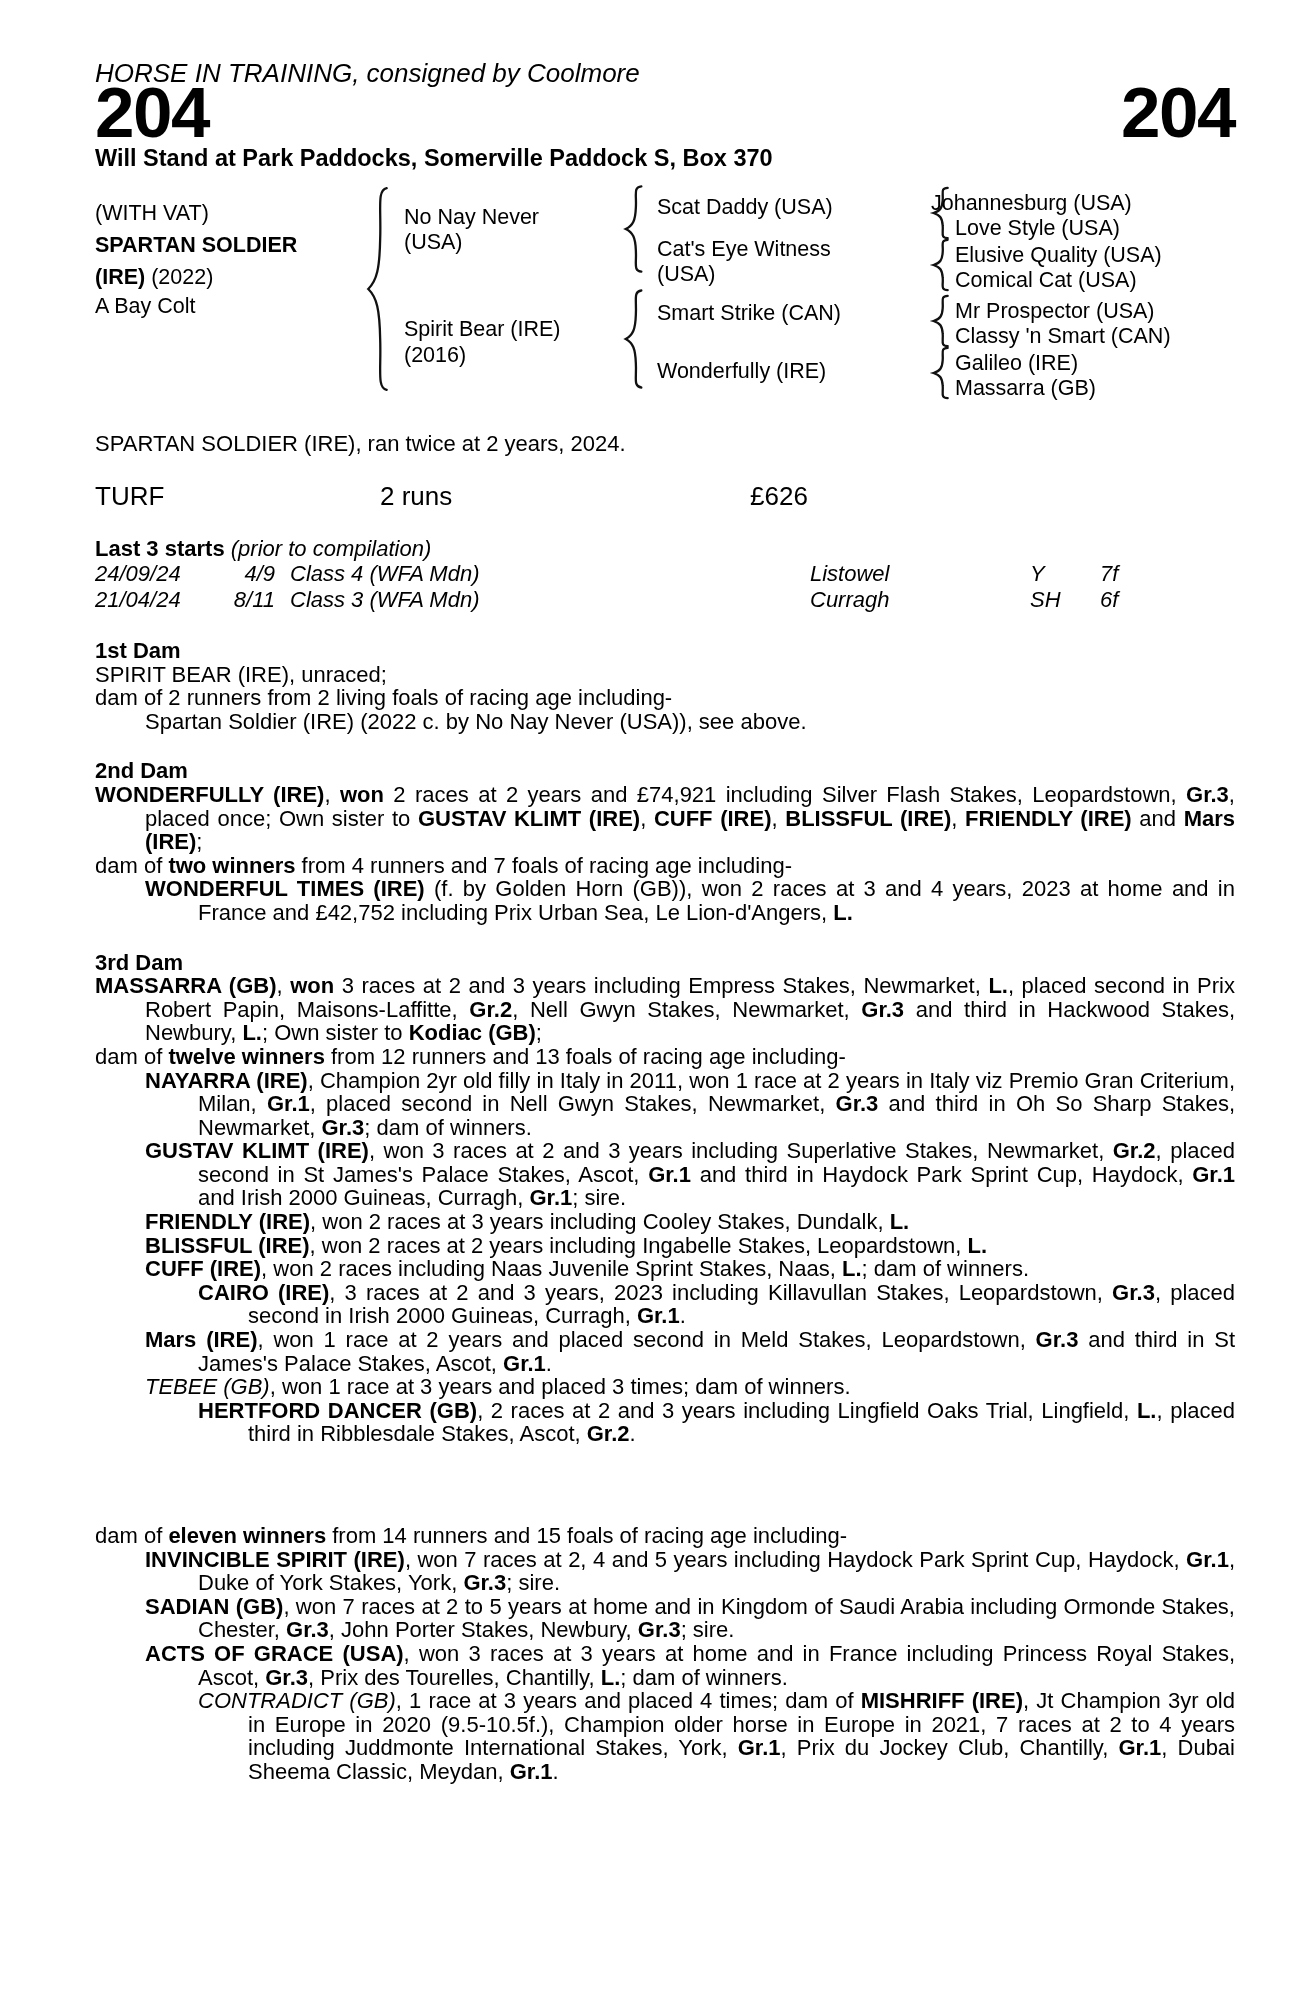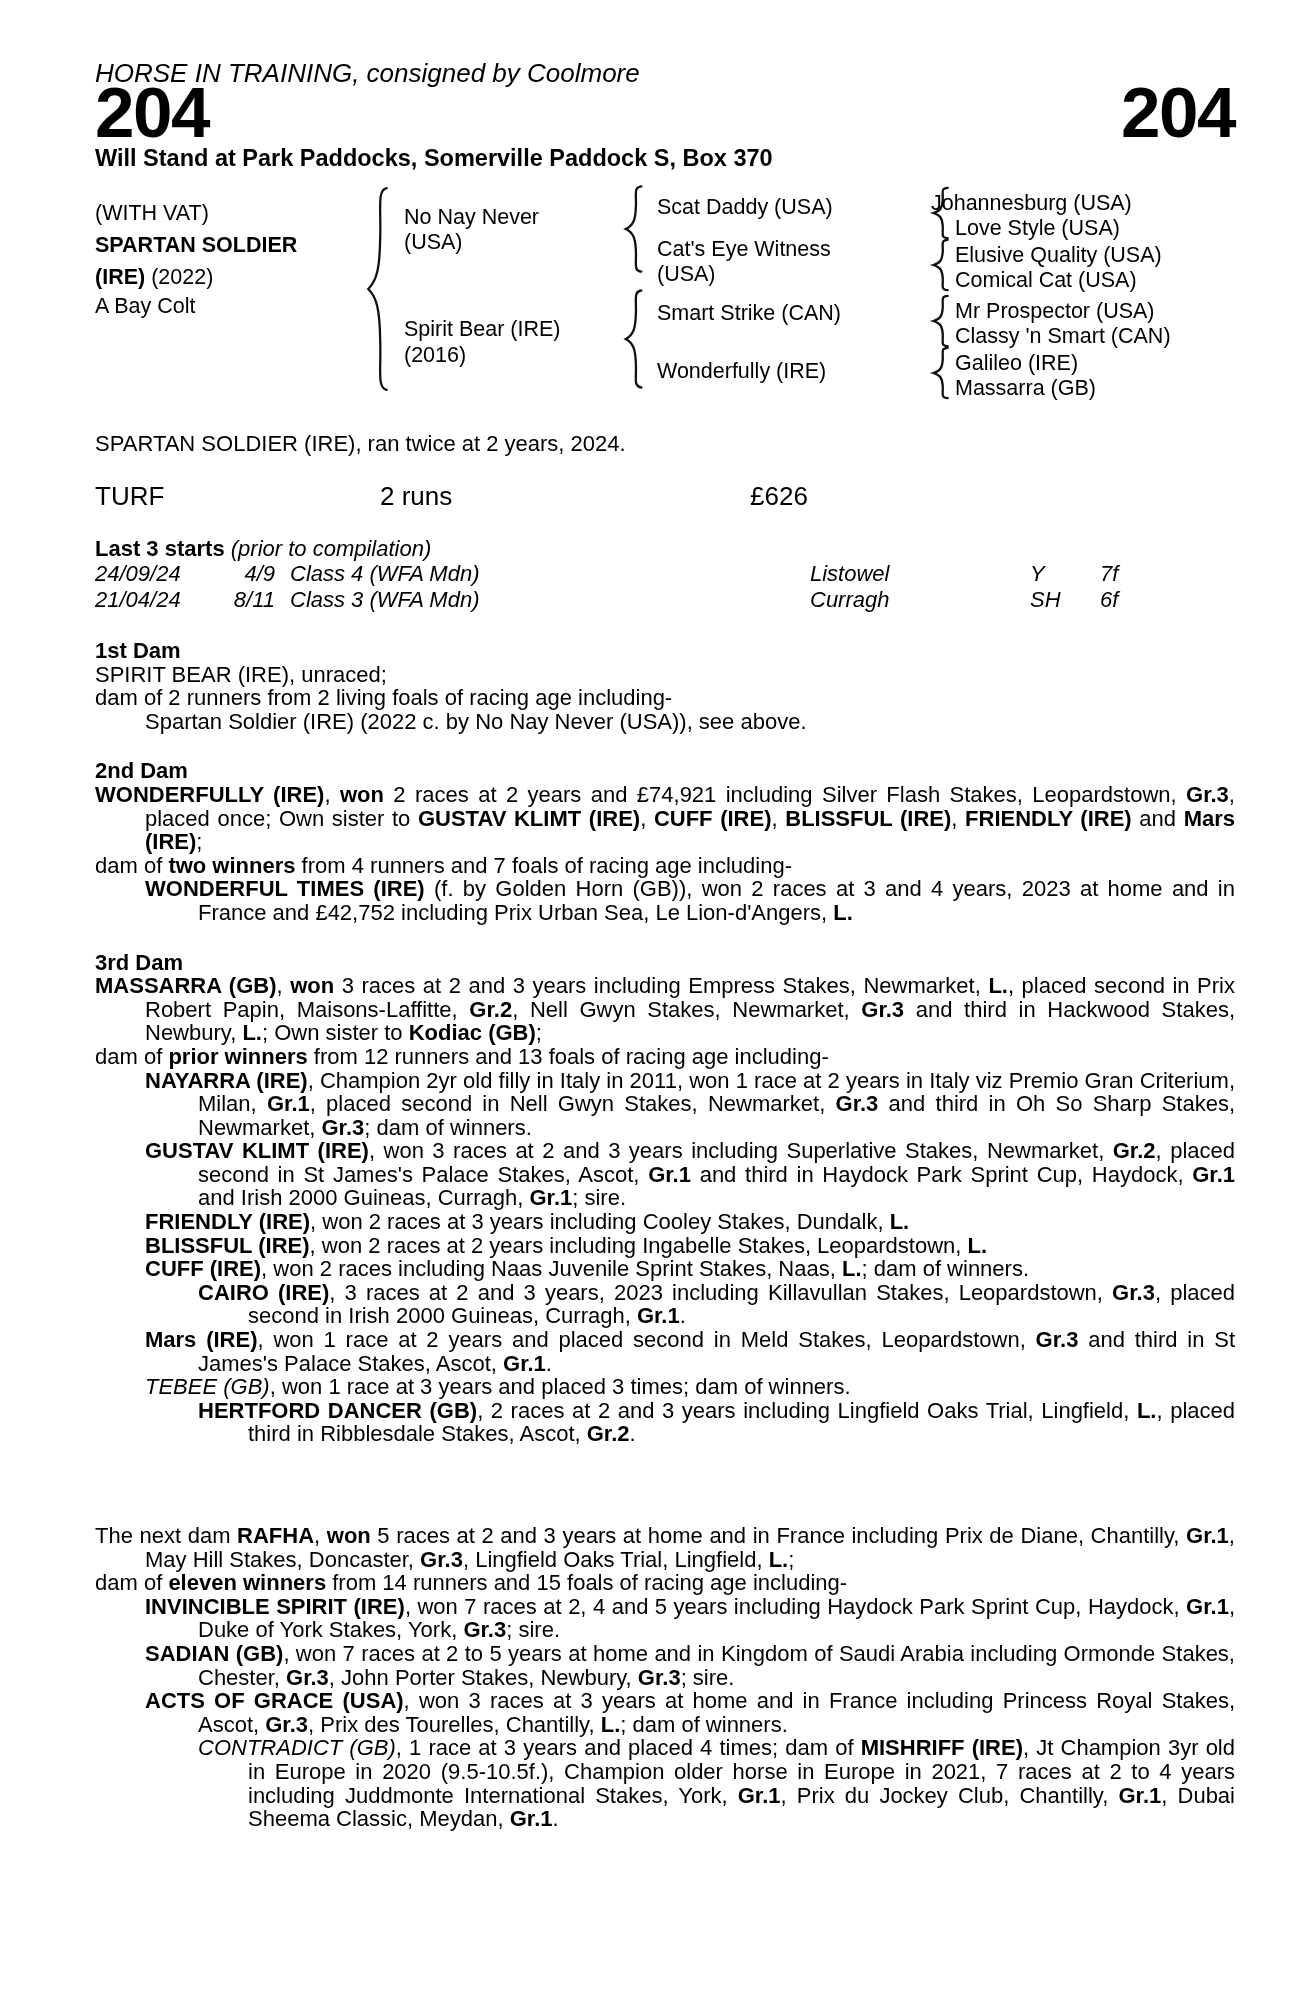--- a/index.html
+++ b/index.html
@@ -143,33 +143,32 @@
       </div>
       <div class="dam-section">
         <div class="dam-heading">2nd Dam</div>
         <div class="p0"><b>WONDERFULLY (IRE)</b>, <b>won</b> 2 races at 2 years and £74,921 including Silver Flash Stakes, Leopardstown, <b>Gr.3</b>, placed once; Own sister to <b>GUSTAV KLIMT (IRE)</b>, <b>CUFF (IRE)</b>, <b>BLISSFUL (IRE)</b>, <b>FRIENDLY (IRE)</b> and <b>Mars (IRE)</b>;</div>
         <div class="p0">dam of <b>two winners</b> from 4 runners and 7 foals of racing age including-</div>
         <div class="p1"><b>WONDERFUL TIMES (IRE)</b> (f. by Golden Horn (GB)), won 2 races at 3 and 4 years, 2023 at home and in France and £42,752 including Prix Urban Sea, Le Lion-d'Angers, <b>L.</b></div>
       </div>
       <div class="dam-section">
         <div class="dam-heading">3rd Dam</div>
         <div class="p0"><b>MASSARRA (GB)</b>, <b>won</b> 3 races at 2 and 3 years including Empress Stakes, Newmarket, <b>L.</b>, placed second in Prix Robert Papin, Maisons-Laffitte, <b>Gr.2</b>, Nell Gwyn Stakes, Newmarket, <b>Gr.3</b> and third in Hackwood Stakes, Newbury, <b>L.</b>; Own sister to <b>Kodiac (GB)</b>;</div>
-        <div class="p0">dam of <b>prior winners</b> from 12 runners and 13 foals of racing age including-</div>
+        <div class="p0">dam of <b>twelve winners</b> from 12 runners and 13 foals of racing age including-</div>
         <div class="p1"><b>NAYARRA (IRE)</b>, Champion 2yr old filly in Italy in 2011, won 1 race at 2 years in Italy viz Premio Gran Criterium, Milan, <b>Gr.1</b>, placed second in Nell Gwyn Stakes, Newmarket, <b>Gr.3</b> and third in Oh So Sharp Stakes, Newmarket, <b>Gr.3</b>; dam of winners.</div>
         <div class="p1"><b>GUSTAV KLIMT (IRE)</b>, won 3 races at 2 and 3 years including Superlative Stakes, Newmarket, <b>Gr.2</b>, placed second in St James's Palace Stakes, Ascot, <b>Gr.1</b> and third in Haydock Park Sprint Cup, Haydock, <b>Gr.1</b> and Irish 2000 Guineas, Curragh, <b>Gr.1</b>; sire.</div>
         <div class="p1"><b>FRIENDLY (IRE)</b>, won 2 races at 3 years including Cooley Stakes, Dundalk, <b>L.</b></div>
         <div class="p1"><b>BLISSFUL (IRE)</b>, won 2 races at 2 years including Ingabelle Stakes, Leopardstown, <b>L.</b></div>
         <div class="p1"><b>CUFF (IRE)</b>, won 2 races including Naas Juvenile Sprint Stakes, Naas, <b>L.</b>; dam of winners.</div>
         <div class="p2"><b>CAIRO (IRE)</b>, 3 races at 2 and 3 years, 2023 including Killavullan Stakes, Leopardstown, <b>Gr.3</b>, placed second in Irish 2000 Guineas, Curragh, <b>Gr.1</b>.</div>
         <div class="p1"><b>Mars (IRE)</b>, won 1 race at 2 years and placed second in Meld Stakes, Leopardstown, <b>Gr.3</b> and third in St James's Palace Stakes, Ascot, <b>Gr.1</b>.</div>
         <div class="p1"><i>TEBEE (GB)</i>, won 1 race at 3 years and placed 3 times; dam of winners.</div>
         <div class="p2"><b>HERTFORD DANCER (GB)</b>, 2 races at 2 and 3 years including Lingfield Oaks Trial, Lingfield, <b>L.</b>, placed third in Ribblesdale Stakes, Ascot, <b>Gr.2</b>.</div>
       </div>
       <div class="dam-section no-heading">
-        <div class="p0">The next dam <b>RAFHA</b>, <b>won</b> 5 races at 2 and 3 years at home and in France including Prix de Diane, Chantilly, <b>Gr.1</b>, May Hill Stakes, Doncaster, <b>Gr.3</b>, Lingfield Oaks Trial, Lingfield, <b>L.</b>;</div>
         <div class="p0">dam of <b>eleven winners</b> from 14 runners and 15 foals of racing age including-</div>
         <div class="p1"><b>INVINCIBLE SPIRIT (IRE)</b>, won 7 races at 2, 4 and 5 years including Haydock Park Sprint Cup, Haydock, <b>Gr.1</b>, Duke of York Stakes, York, <b>Gr.3</b>; sire.</div>
         <div class="p1"><b>SADIAN (GB)</b>, won 7 races at 2 to 5 years at home and in Kingdom of Saudi Arabia including Ormonde Stakes, Chester, <b>Gr.3</b>, John Porter Stakes, Newbury, <b>Gr.3</b>; sire.</div>
         <div class="p1"><b>ACTS OF GRACE (USA)</b>, won 3 races at 3 years at home and in France including Princess Royal Stakes, Ascot, <b>Gr.3</b>, Prix des Tourelles, Chantilly, <b>L.</b>; dam of winners.</div>
         <div class="p2"><i>CONTRADICT (GB)</i>, 1 race at 3 years and placed 4 times; dam of <b>MISHRIFF (IRE)</b>, Jt Champion 3yr old in Europe in 2020 (9.5-10.5f.), Champion older horse in Europe in 2021, 7 races at 2 to 4 years including Juddmonte International Stakes, York, <b>Gr.1</b>, Prix du Jockey Club, Chantilly, <b>Gr.1</b>, Dubai Sheema Classic, Meydan, <b>Gr.1</b>.</div>
       </div>
     </div>
 
 </div>
 

